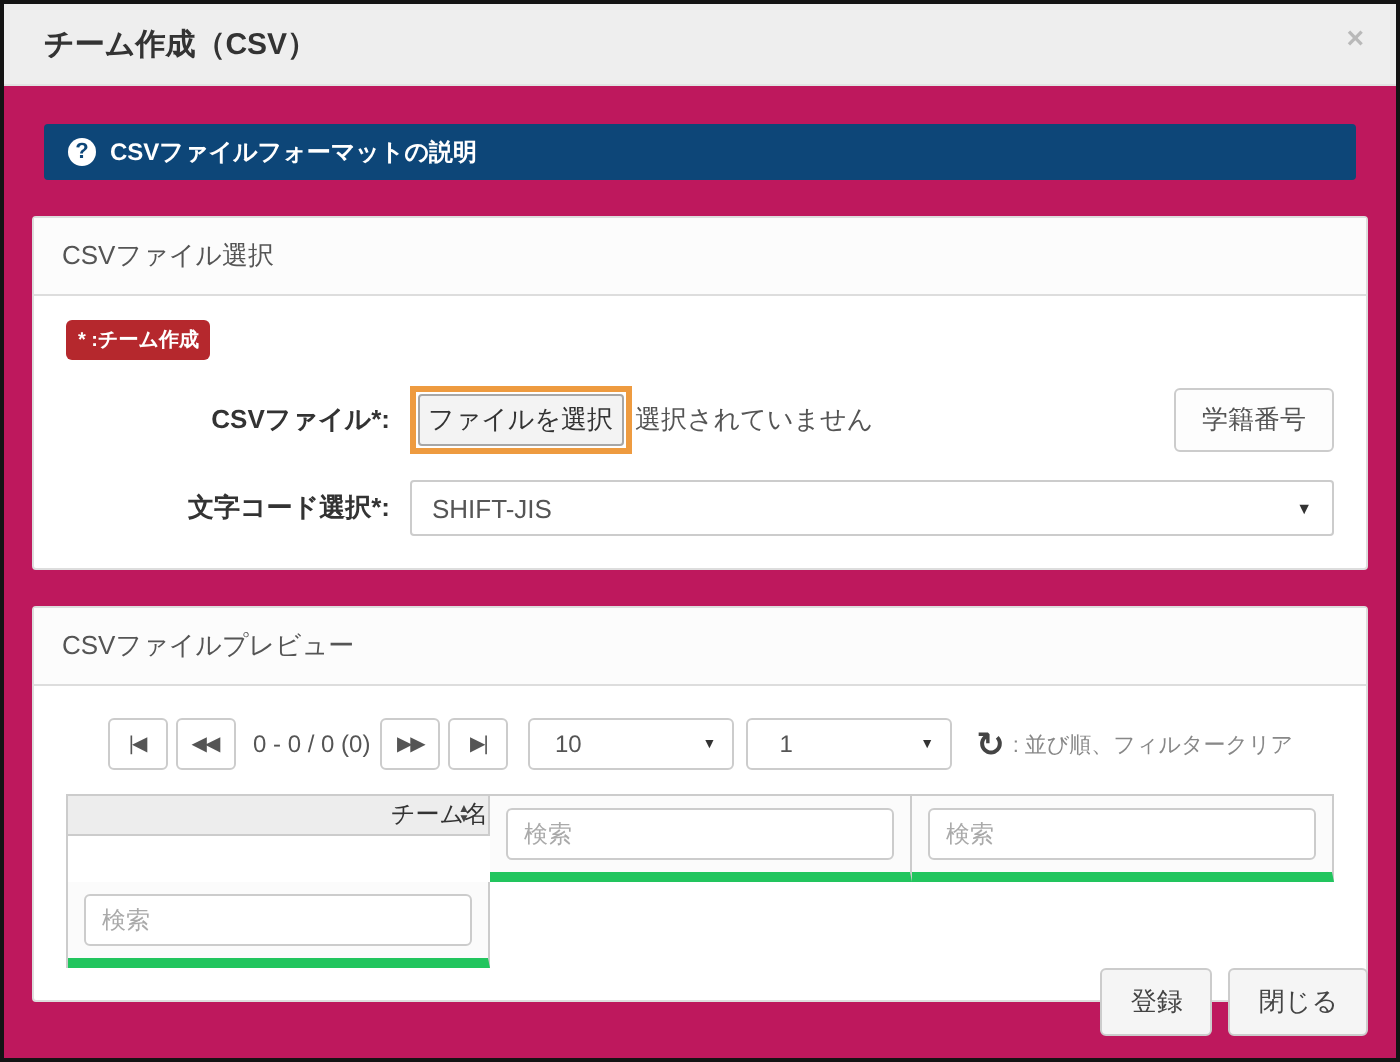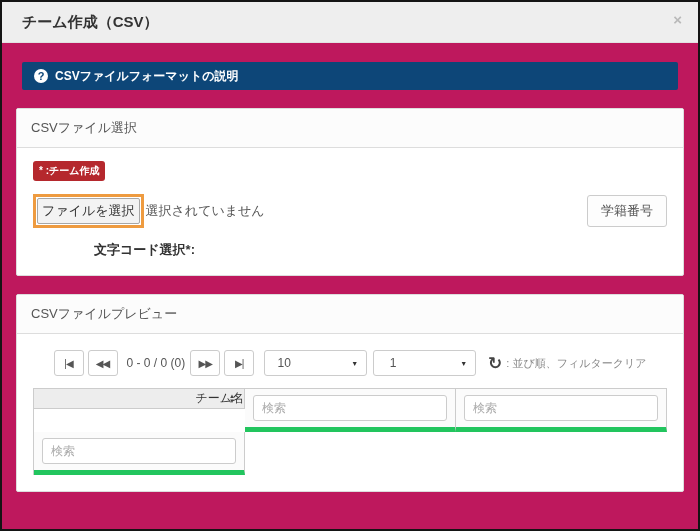--- a/index.html
+++ b/index.html
@@ -153,29 +153,34 @@
     <span class="info-label">CSVファイルフォーマットの説明</span>
   </div>
 
   <div class="panel">
     <div class="panel-header">CSVファイル選択</div>
     <div class="panel-body">
 
       <span class="required-badge">* :チーム作成</span>
 
       <div class="form-row">
+        <span class="form-label">CSVファイル*:</span>
         <span class="file-outline">
           <button class="file-btn">ファイルを選択</button>
         </span>
         <span class="file-status">選択されていません</span>
         <button class="preview-btn">学籍番号</button>
       </div>
 
       <div class="form-row">
         <span class="form-label">文字コード選択*:</span>
+        <div class="select-box">
+          <span>SHIFT-JIS</span>
+          <span class="caret">▼</span>
+        </div>
       </div>
 
     </div>
   </div>
 
   <div class="panel">
     <div class="panel-header">CSVファイルプレビュー</div>
     <div class="panel-body">
 
       <div class="pager">
@@ -211,14 +216,18 @@
           <input class="filter-input" placeholder="検索" style="">
         </div>
         <div class="filter-cell">
           <input class="filter-input" placeholder="検索" style="">
         </div>
       </div>
 
     </div>
   </div>
 
+  <div class="dlg-footer">
+    <button class="footer-btn">登録</button>
+    <button class="footer-btn">閉じる</button>
+  </div>
 
 </div>
 
 </body></html>

